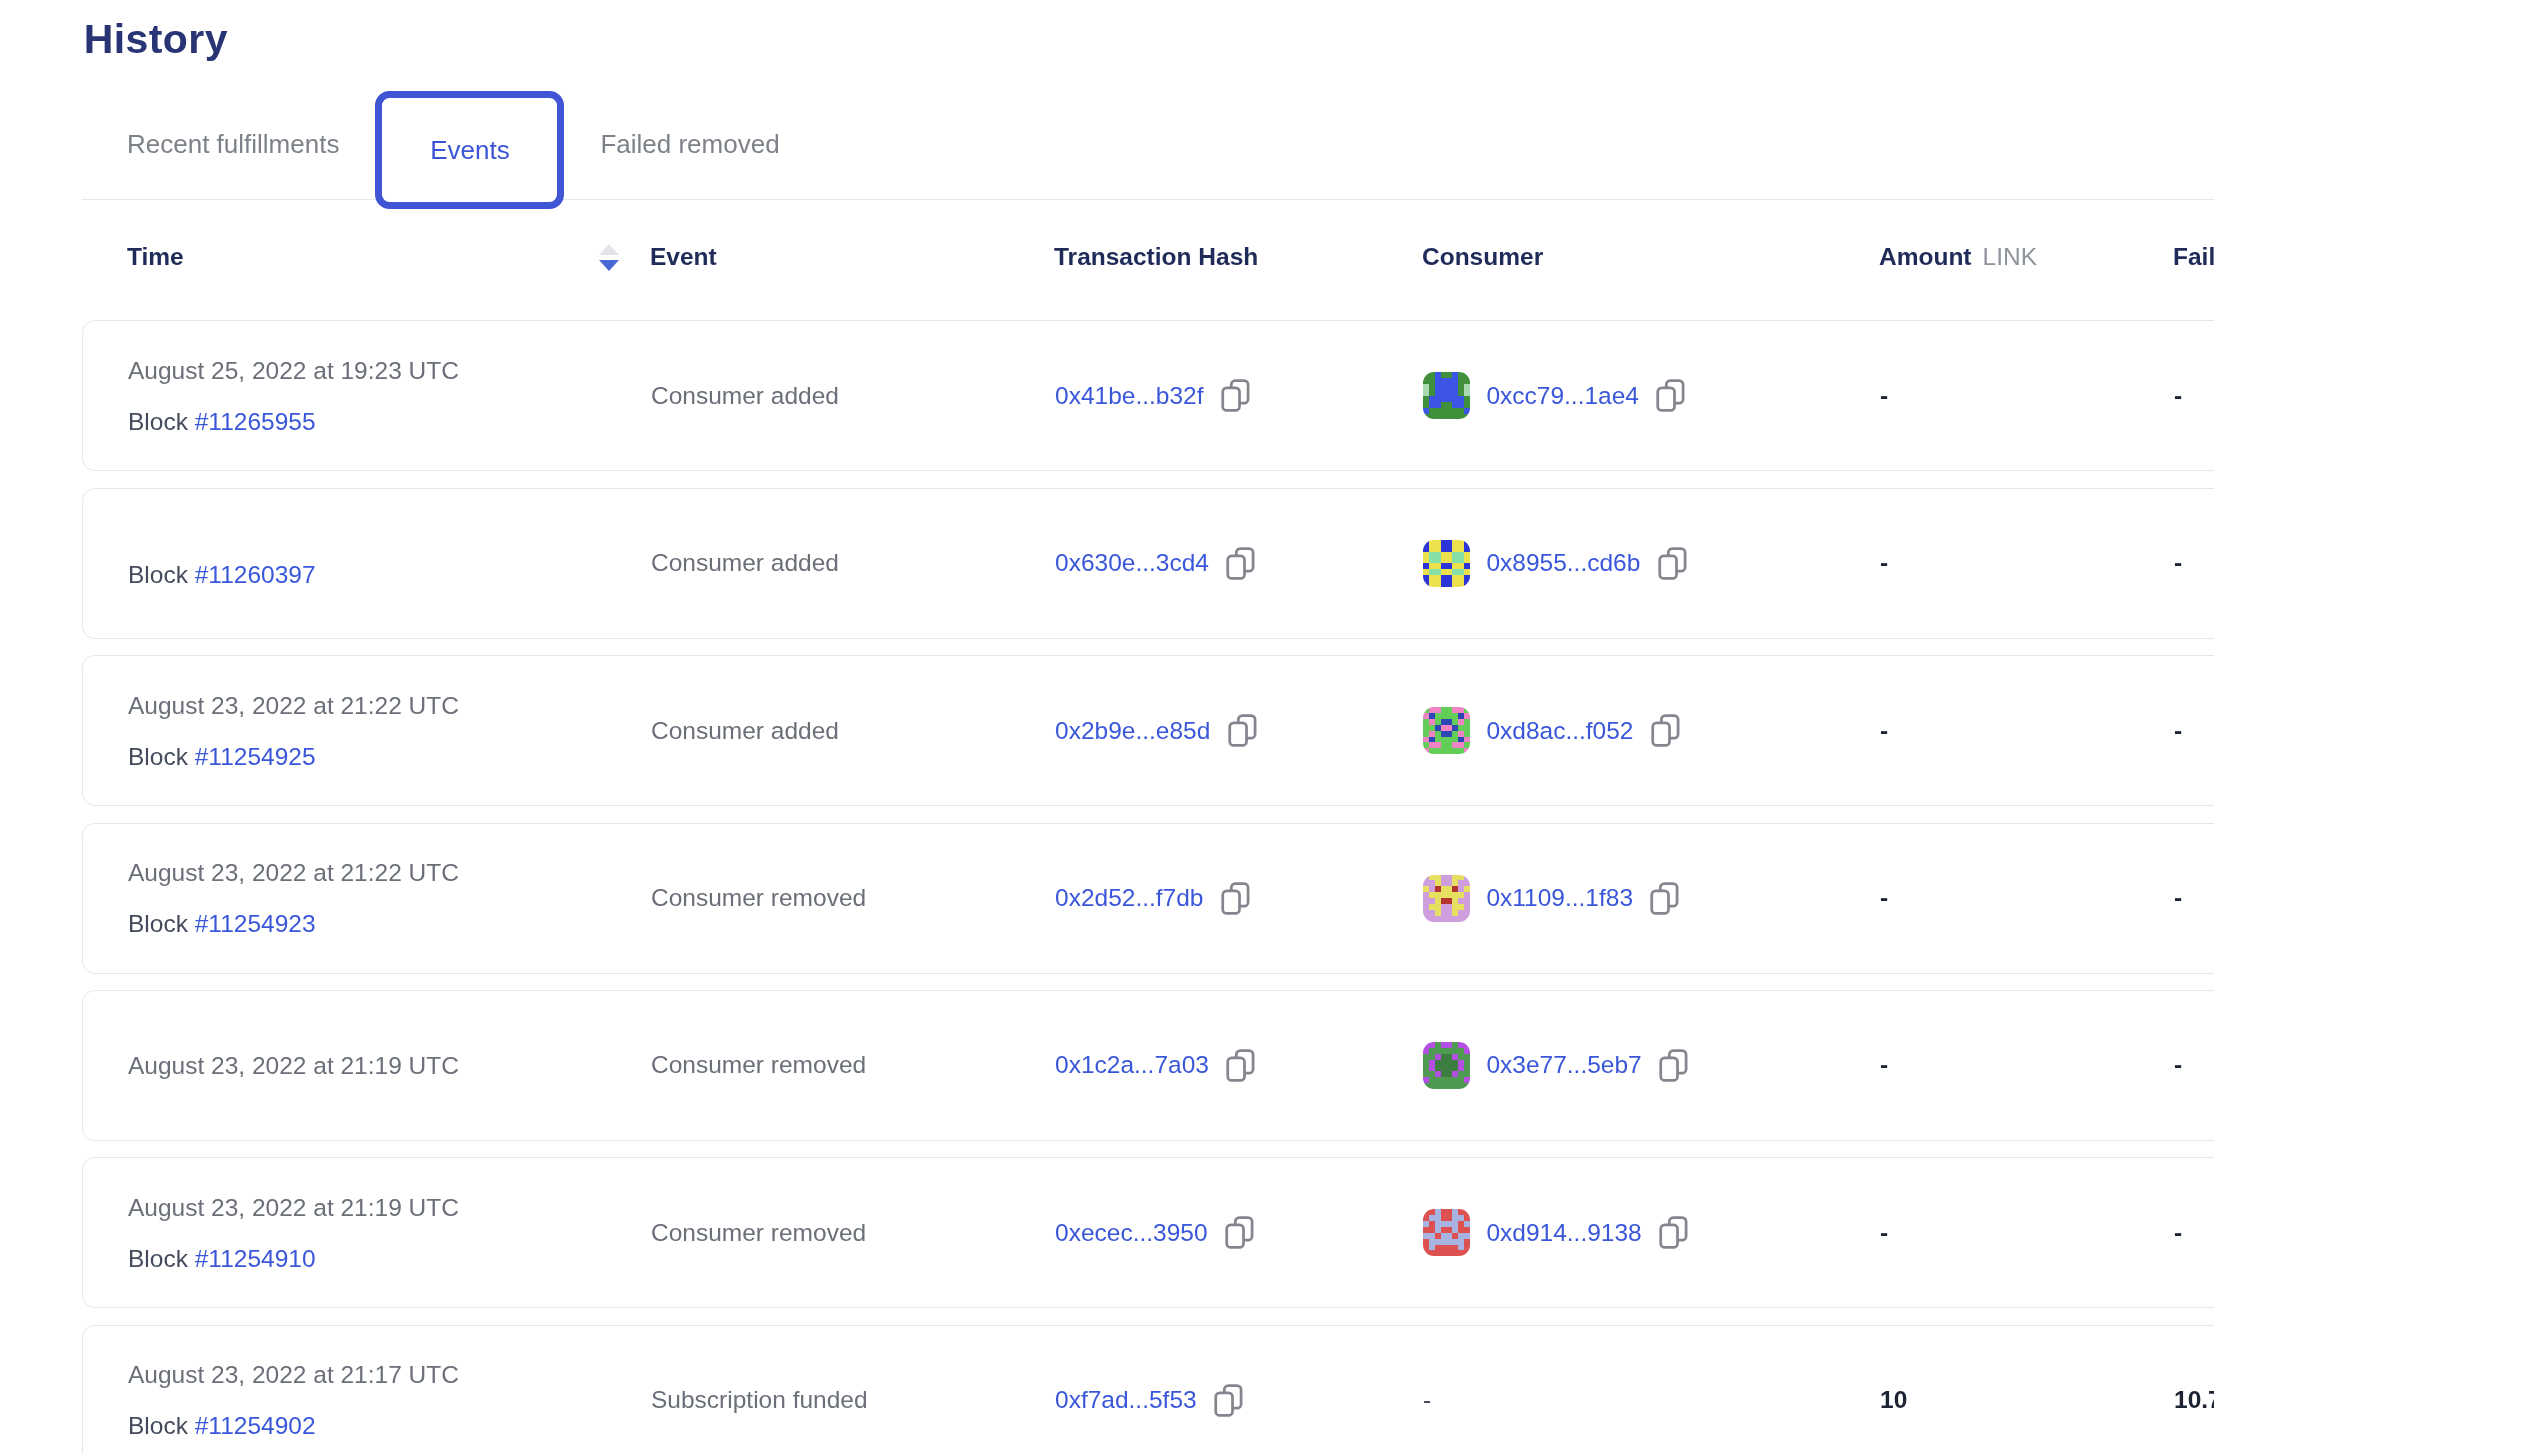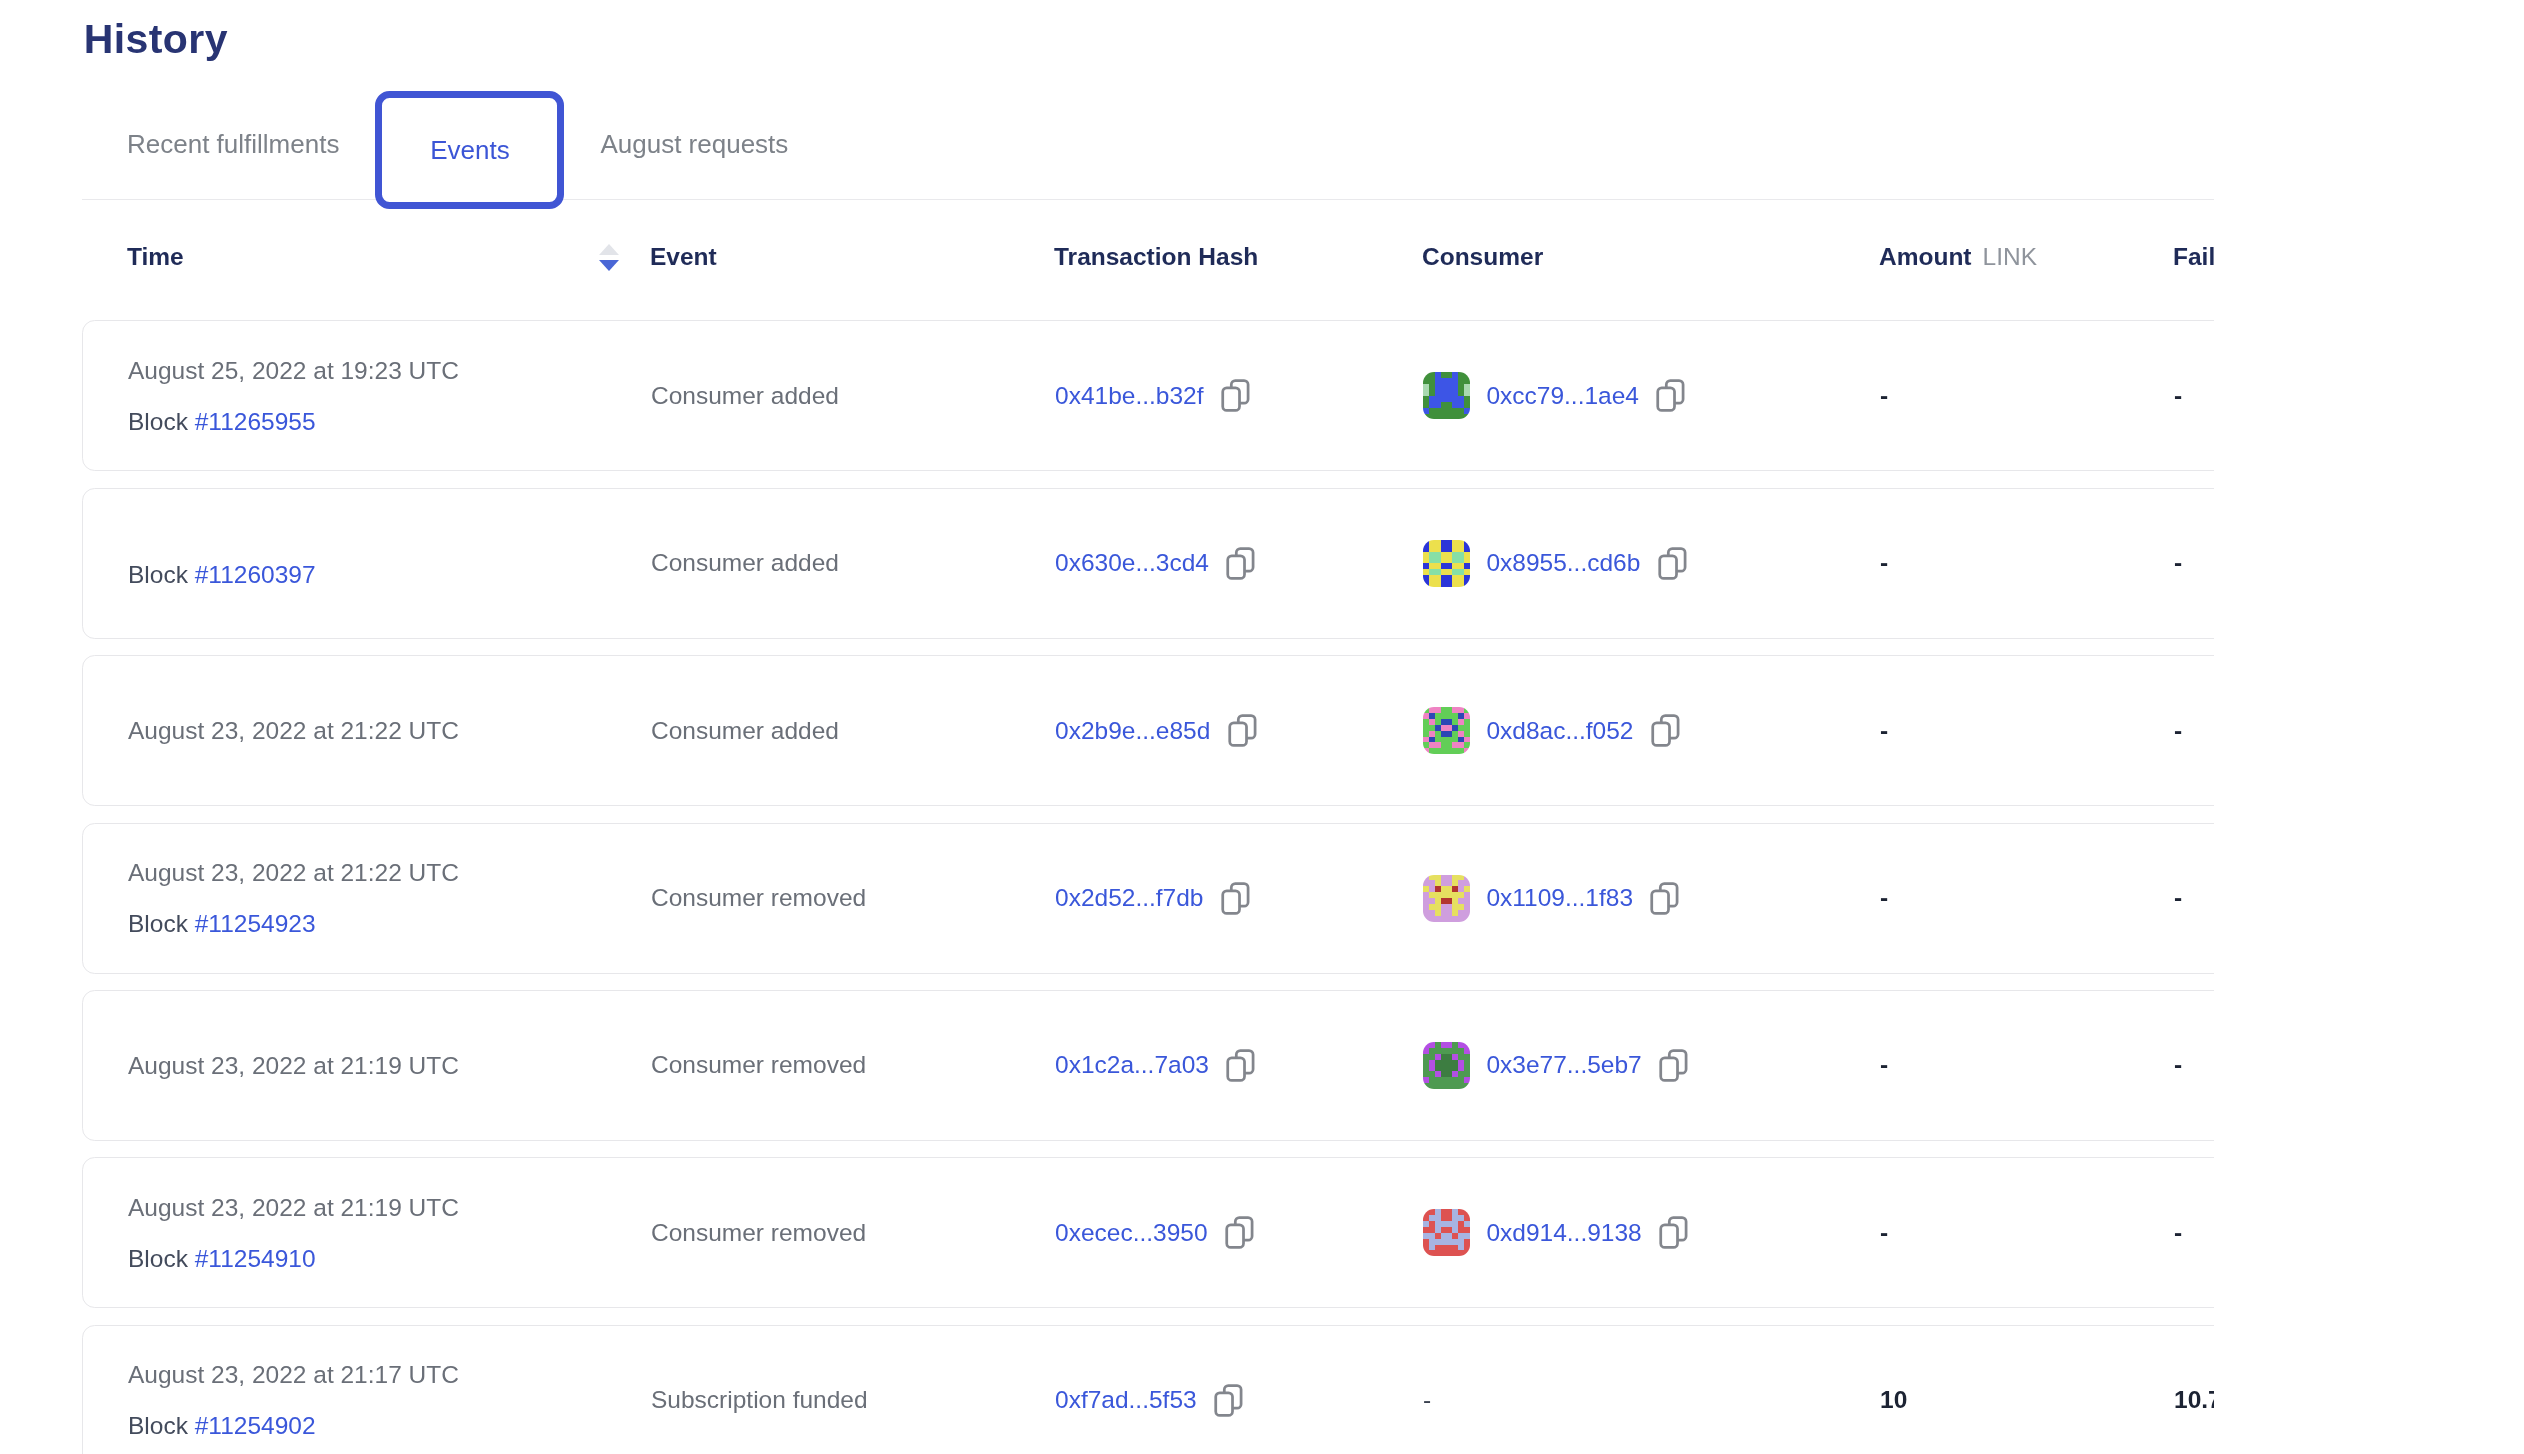--- a/index.html
+++ b/index.html
@@ -67,21 +67,21 @@
 <div class="page">
   <div class="content">
 
     <h1 class="title">History</h1>
 
     <div class="tabs">
       <div class="tab tab-first tab-plain">Recent fulfillments</div>
       <div class="tab-active-box">
         <span>Events</span>
       </div>
-      <div class="tab tab-plain">August requests</div>
+      <div class="tab tab-plain">Failed removed</div>
     </div>
 
     <div class="grid thead">
       <div class="th">
         <span>Time</span>
         <span class="sort">
           <span class="tri-up"></span>
           <span class="tri-down"></span>
         </span>
       </div>
@@ -288,20 +288,24 @@
         </svg>
       </span>
     </div>
     <div class="cell dash">-</div>
     <div class="cell dash">-</div>
   </div>
 
   <div class="grid card">
     <div class="cell time">
       <div class="date">August 23, 2022 at 21:22 UTC</div>
+      <div class="blockline">
+        <span class="block-label">Block</span>
+        <a class="link">#11254925</a>
+      </div>
     </div>
     <div class="cell">Consumer added</div>
     <div class="cell hashcell">
       <a class="link">0x2b9e...e85d</a>
       <span class="copy">
         <svg width="31" height="35" viewBox="0 0 17 19" fill="none">
           <rect x="6.2" y="1.3" width="9.2" height="12.4" rx="2.2" stroke="#83868d" stroke-width="1.5" fill="none"></rect>
           <rect x="1.5" y="5.3" width="9.2" height="12.4" rx="2.2" stroke="#83868d" stroke-width="1.5" fill="#ffffff"></rect>
         </svg>
       </span>

